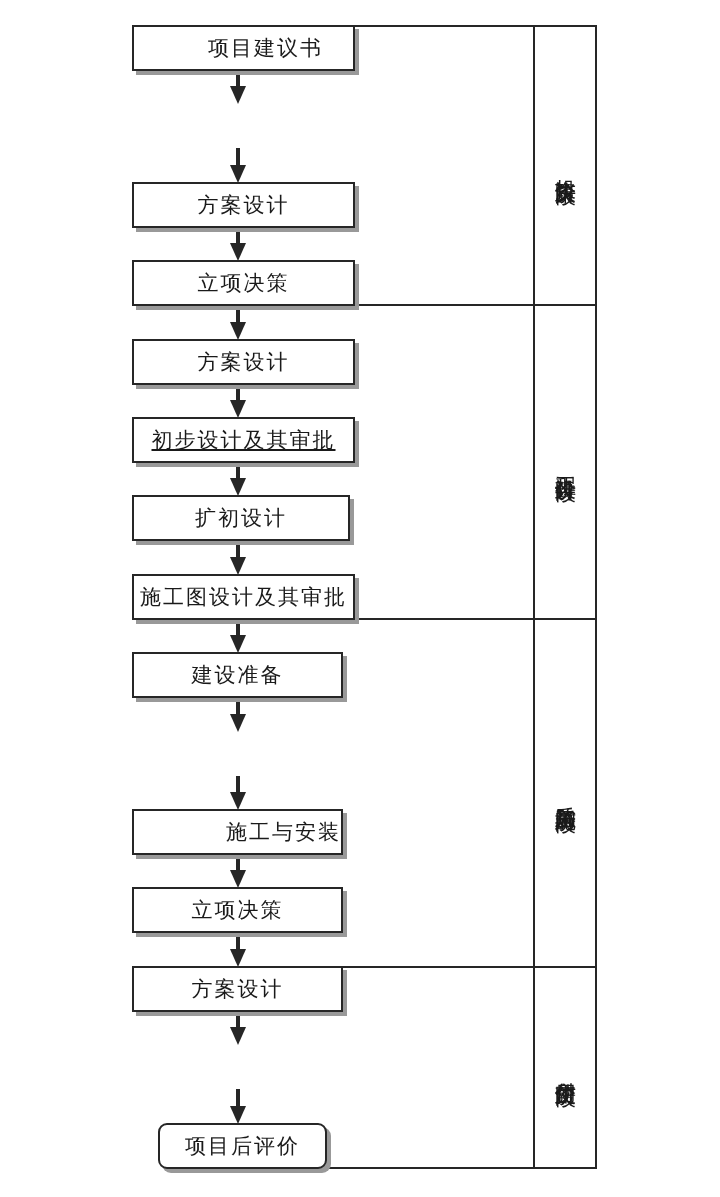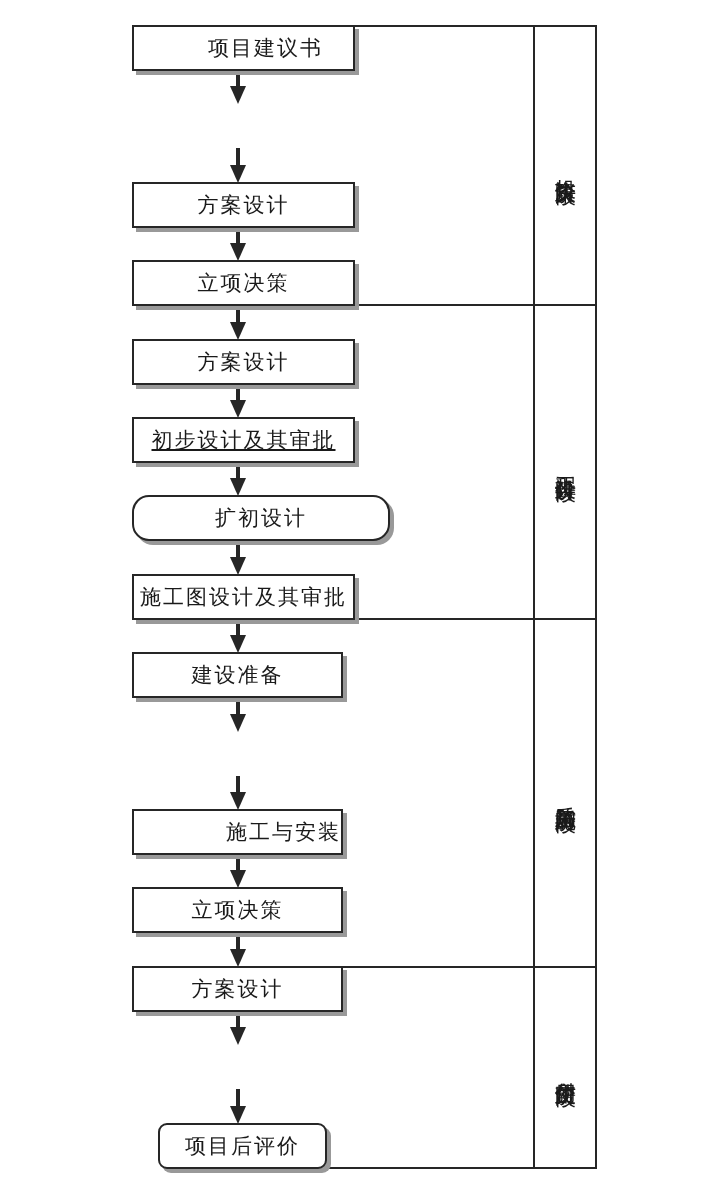--- a/index.html
+++ b/index.html
@@ -95,21 +95,21 @@
     <div class="box" style="top: 339px; left: 132px; width: 223px; height: 46px;">
       <span>方案设计</span>
     </div>
     <div class="shaft" style="top: 384px; left: 236px; height: 18px;"></div>
     <div class="ahead" style="top: 400px; left: 230px;"></div>
     <div class="box" style="top: 417px; left: 132px; width: 223px; height: 46px; text-decoration: underline;">
       <span>初步设计及其审批</span>
     </div>
     <div class="shaft" style="top: 462px; left: 236px; height: 18px;"></div>
     <div class="ahead" style="top: 478px; left: 230px;"></div>
-    <div class="box" style="top: 495px; left: 132px; width: 258px; height: 46px; border-radius: 17px;">
+    <div class="box" style="top: 495px; left: 132px; width: 218px; height: 46px;">
       <span>扩初设计</span>
     </div>
     <div class="shaft" style="top: 540px; left: 236px; height: 19px;"></div>
     <div class="ahead" style="top: 557px; left: 230px;"></div>
     <div class="box" style="top: 574px; left: 132px; width: 223px; height: 46px;">
       <span>施工图设计及其审批</span>
     </div>
     <div class="shaft" style="top: 619px; left: 236px; height: 18px;"></div>
     <div class="ahead" style="top: 635px; left: 230px;"></div>
     <div class="box" style="top: 652px; left: 132px; width: 211px; height: 46px;">

